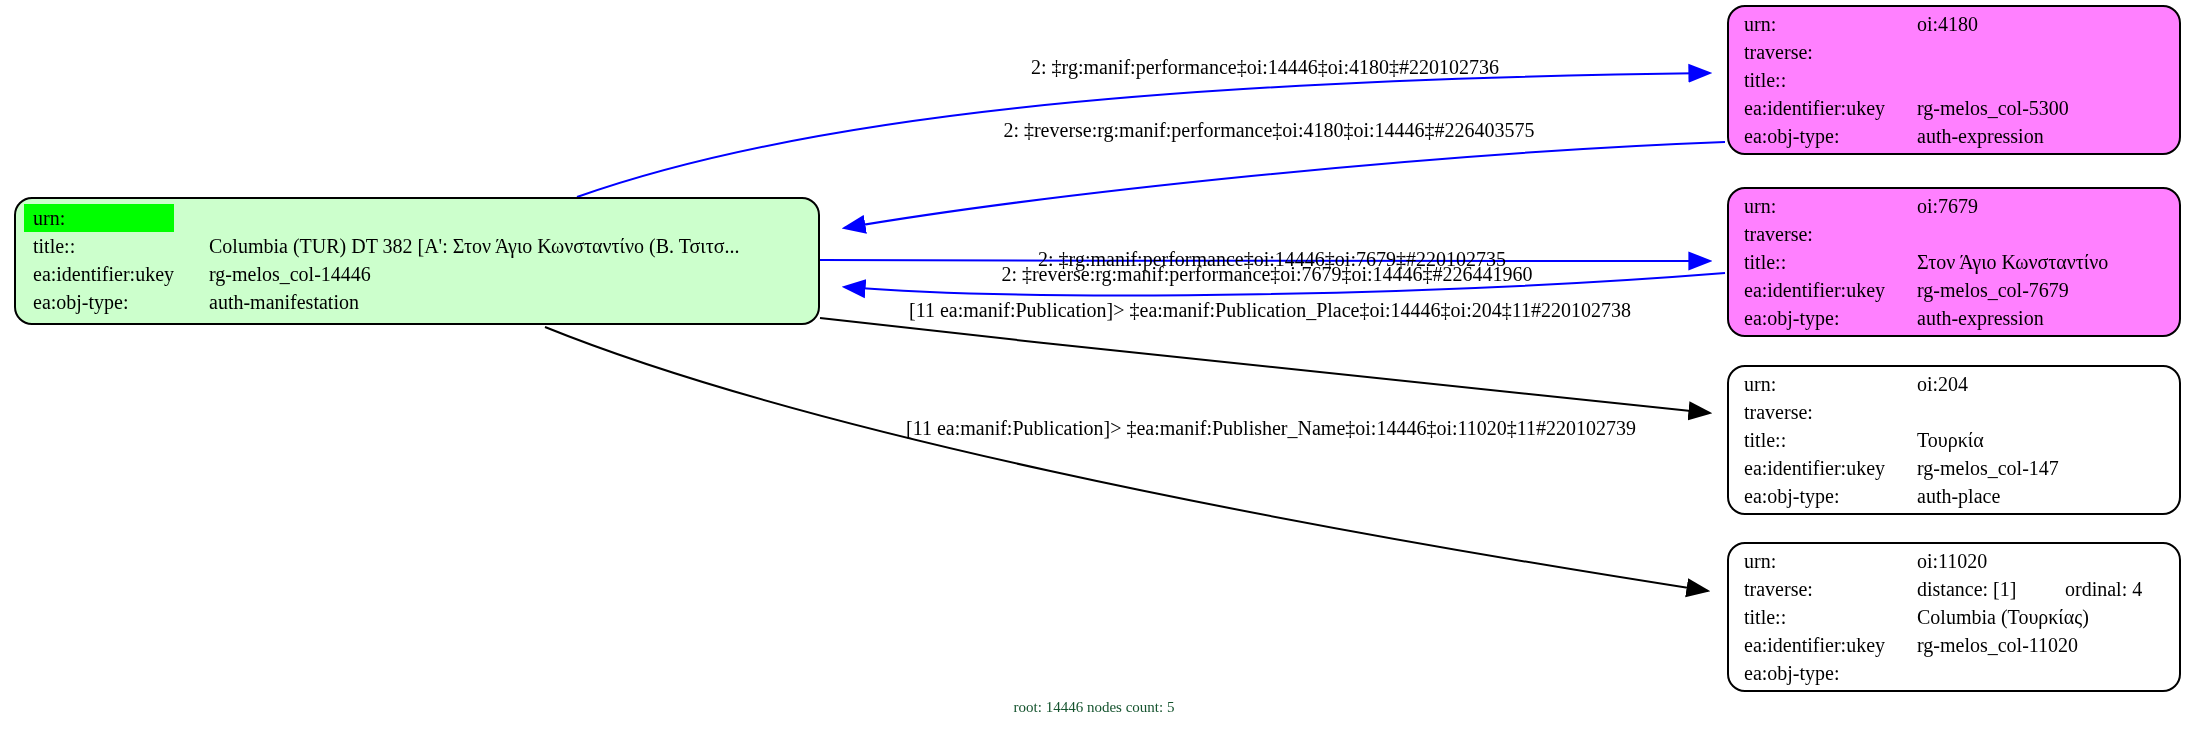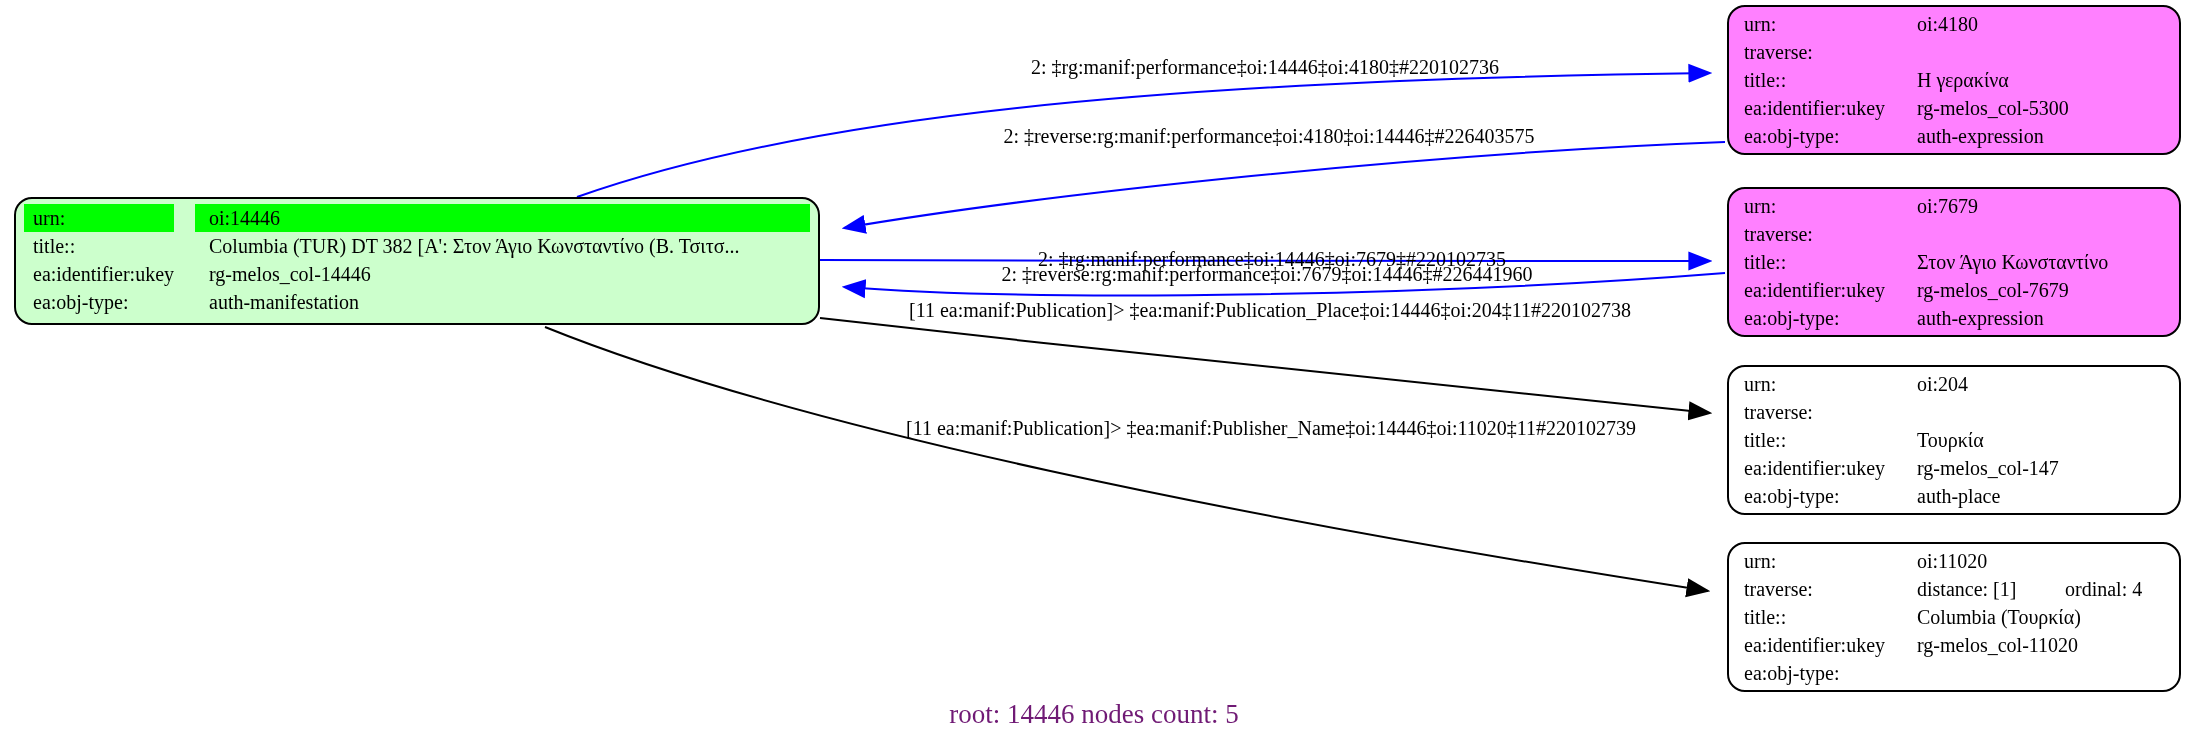--- a/index.html
+++ b/index.html
@@ -74,22 +74,22 @@
     transform: translateX(-50%);
     white-space: nowrap;
     font-size: 20px;
     line-height: 22px;
     color: #000;
   }
   .caption {
     position: absolute;
     left: 50%; top: 699px;
     transform: translateX(-50%);
-    font-size: 27px;
-    color: #701a75;
+    font-size: 15px;
+    color: #14532d;
     white-space: nowrap;
   }
 </style>
 </head>
 <body>
 
 <div id="canvas">
 
   <svg id="edge-layer">
     <defs>
@@ -104,21 +104,20 @@
     <path class="edge edge-blue" d="M 1725 142 C 1430 153, 1050 193, 844 228" marker-end="url(#arrow-blue)" stroke="#0000ff"></path>
     <path class="edge edge-blue" d="M 820 260 C 1120 261, 1460 261, 1710 261" marker-end="url(#arrow-blue)" stroke="#0000ff"></path>
     <path class="edge edge-blue" d="M 1725 273 C 1450 295, 1050 303, 844 287" marker-end="url(#arrow-blue)" stroke="#0000ff"></path>
     <path class="edge edge-black" d="M 820 318 C 1120 352, 1430 385, 1710 413" marker-end="url(#arrow-black)" stroke="#000000"></path>
     <path class="edge edge-black" d="M 545 327 C 800 430, 1250 520, 1708 591" marker-end="url(#arrow-black)" stroke="#000000"></path>
   </svg>
 
   <div class="root-node" style="background-color: rgb(204, 255, 204);">
     <div class="root-row">
       <span class="cell lbl" style="background-color: rgb(0, 255, 0);">urn:</span>
-      <span class="cell" style="background-color: rgb(0, 255, 0);">oi:14446</span>
     </div>
     <div class="root-row">
       <span class="cell lbl">title::</span>
       <span class="cell">Columbia (TUR) DT 382 [Α': Στον Άγιο Κωνσταντίνο (Β. Τσιτσ...</span>
     </div>
     <div class="root-row">
       <span class="cell lbl">ea:identifier:ukey</span>
       <span class="cell">rg-melos_col-14446</span>
     </div>
     <div class="root-row">
@@ -130,21 +129,20 @@
   <div class="rnode" style="top: 5px; background-color: rgb(255, 128, 255);">
     <div class="rrow">
         <span>urn:</span>
         <span>oi:4180</span>
       </div>
     <div class="rrow">
         <span>traverse:</span>
       </div>
     <div class="rrow">
         <span>title::</span>
-        <span>Η γερακίνα</span>
       </div>
     <div class="rrow">
         <span>ea:identifier:ukey</span>
         <span>rg-melos_col-5300</span>
       </div>
     <div class="rrow">
         <span>ea:obj-type:</span>
         <span>auth-expression</span>
       </div>
   </div>
@@ -197,33 +195,33 @@
     <div class="rrow">
         <span>urn:</span>
         <span>oi:11020</span>
       </div>
     <div class="rrow">
         <span>traverse:</span>
         <span class="trav-val"><span class="dist">distance: [1]</span><span>ordinal: 4</span></span>
       </div>
     <div class="rrow">
         <span>title::</span>
-        <span>Columbia (Τουρκία)</span>
+        <span>Columbia (Τουρκίας)</span>
       </div>
     <div class="rrow">
         <span>ea:identifier:ukey</span>
         <span>rg-melos_col-11020</span>
       </div>
     <div class="rrow">
         <span>ea:obj-type:</span>
       </div>
   </div>
 
   <div class="elabel" style="left:1265px; top:56px">2: ‡rg:manif:performance‡oi:14446‡oi:4180‡#220102736</div>
-  <div class="elabel" style="left:1269px; top:125px">2: ‡reverse:rg:manif:performance‡oi:4180‡oi:14446‡#226403575</div>
+  <div class="elabel" style="left:1269px; top:119px">2: ‡reverse:rg:manif:performance‡oi:4180‡oi:14446‡#226403575</div>
   <div class="elabel" style="left:1272px; top:248px">2: ‡rg:manif:performance‡oi:14446‡oi:7679‡#220102735</div>
   <div class="elabel" style="left:1267px; top:263px">2: ‡reverse:rg:manif:performance‡oi:7679‡oi:14446‡#226441960</div>
   <div class="elabel" style="left:1270px; top:299px">[11 ea:manif:Publication]&gt; ‡ea:manif:Publication_Place‡oi:14446‡oi:204‡11#220102738</div>
   <div class="elabel" style="left:1271px; top:417px">[11 ea:manif:Publication]&gt; ‡ea:manif:Publisher_Name‡oi:14446‡oi:11020‡11#220102739</div>
 
   <div class="caption">root: 14446 nodes count: 5</div>
 
 </div>
 
 </body></html>

